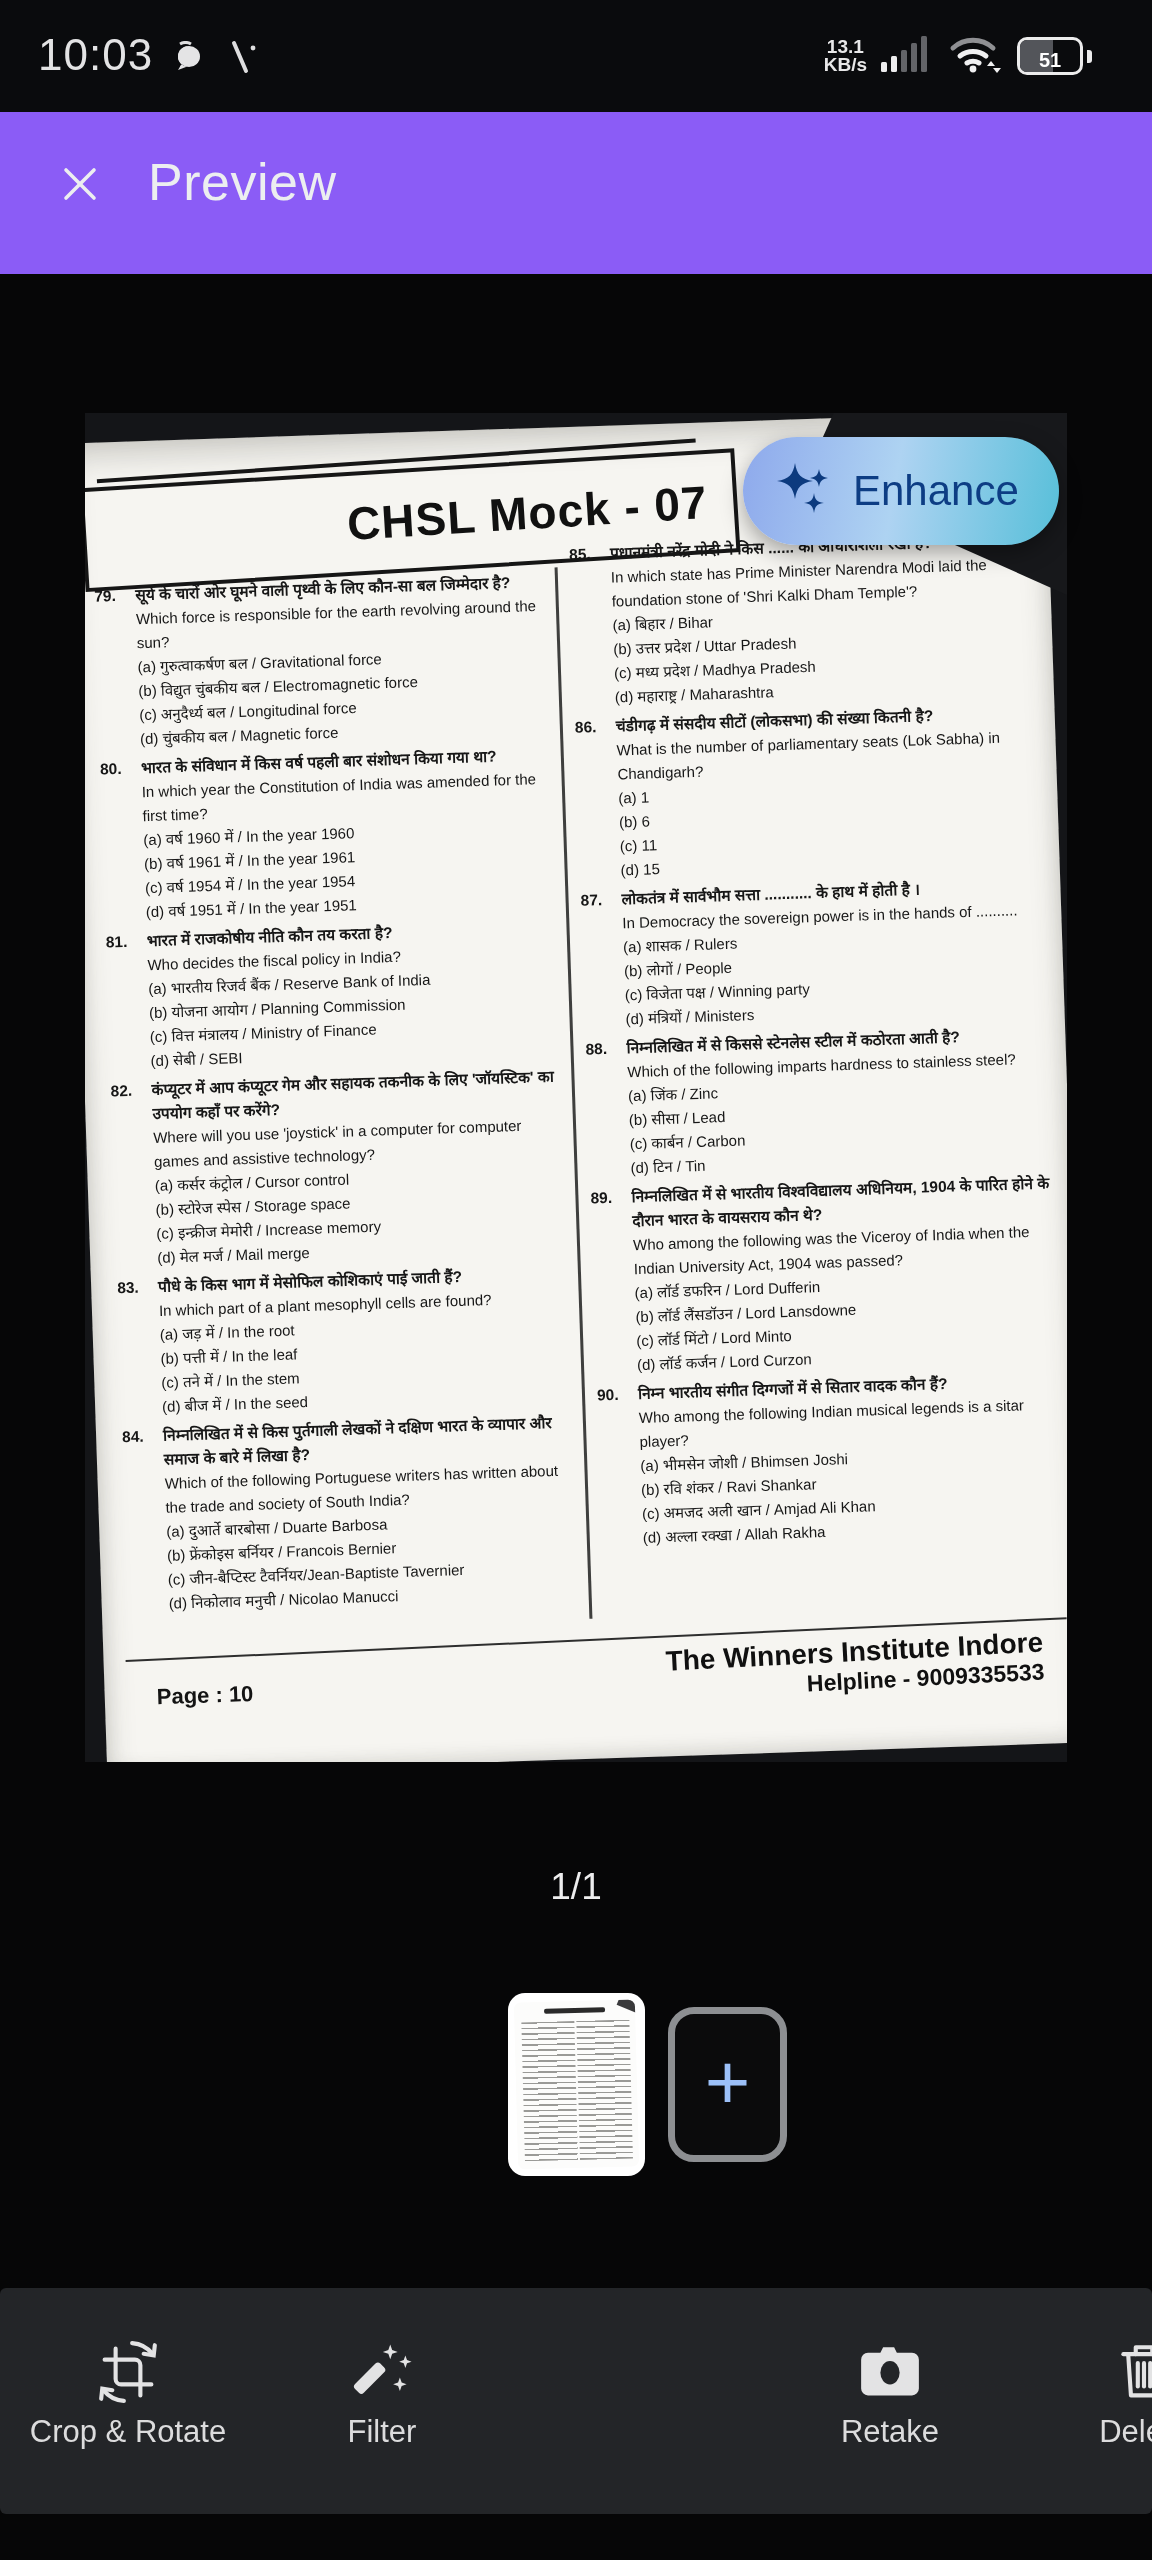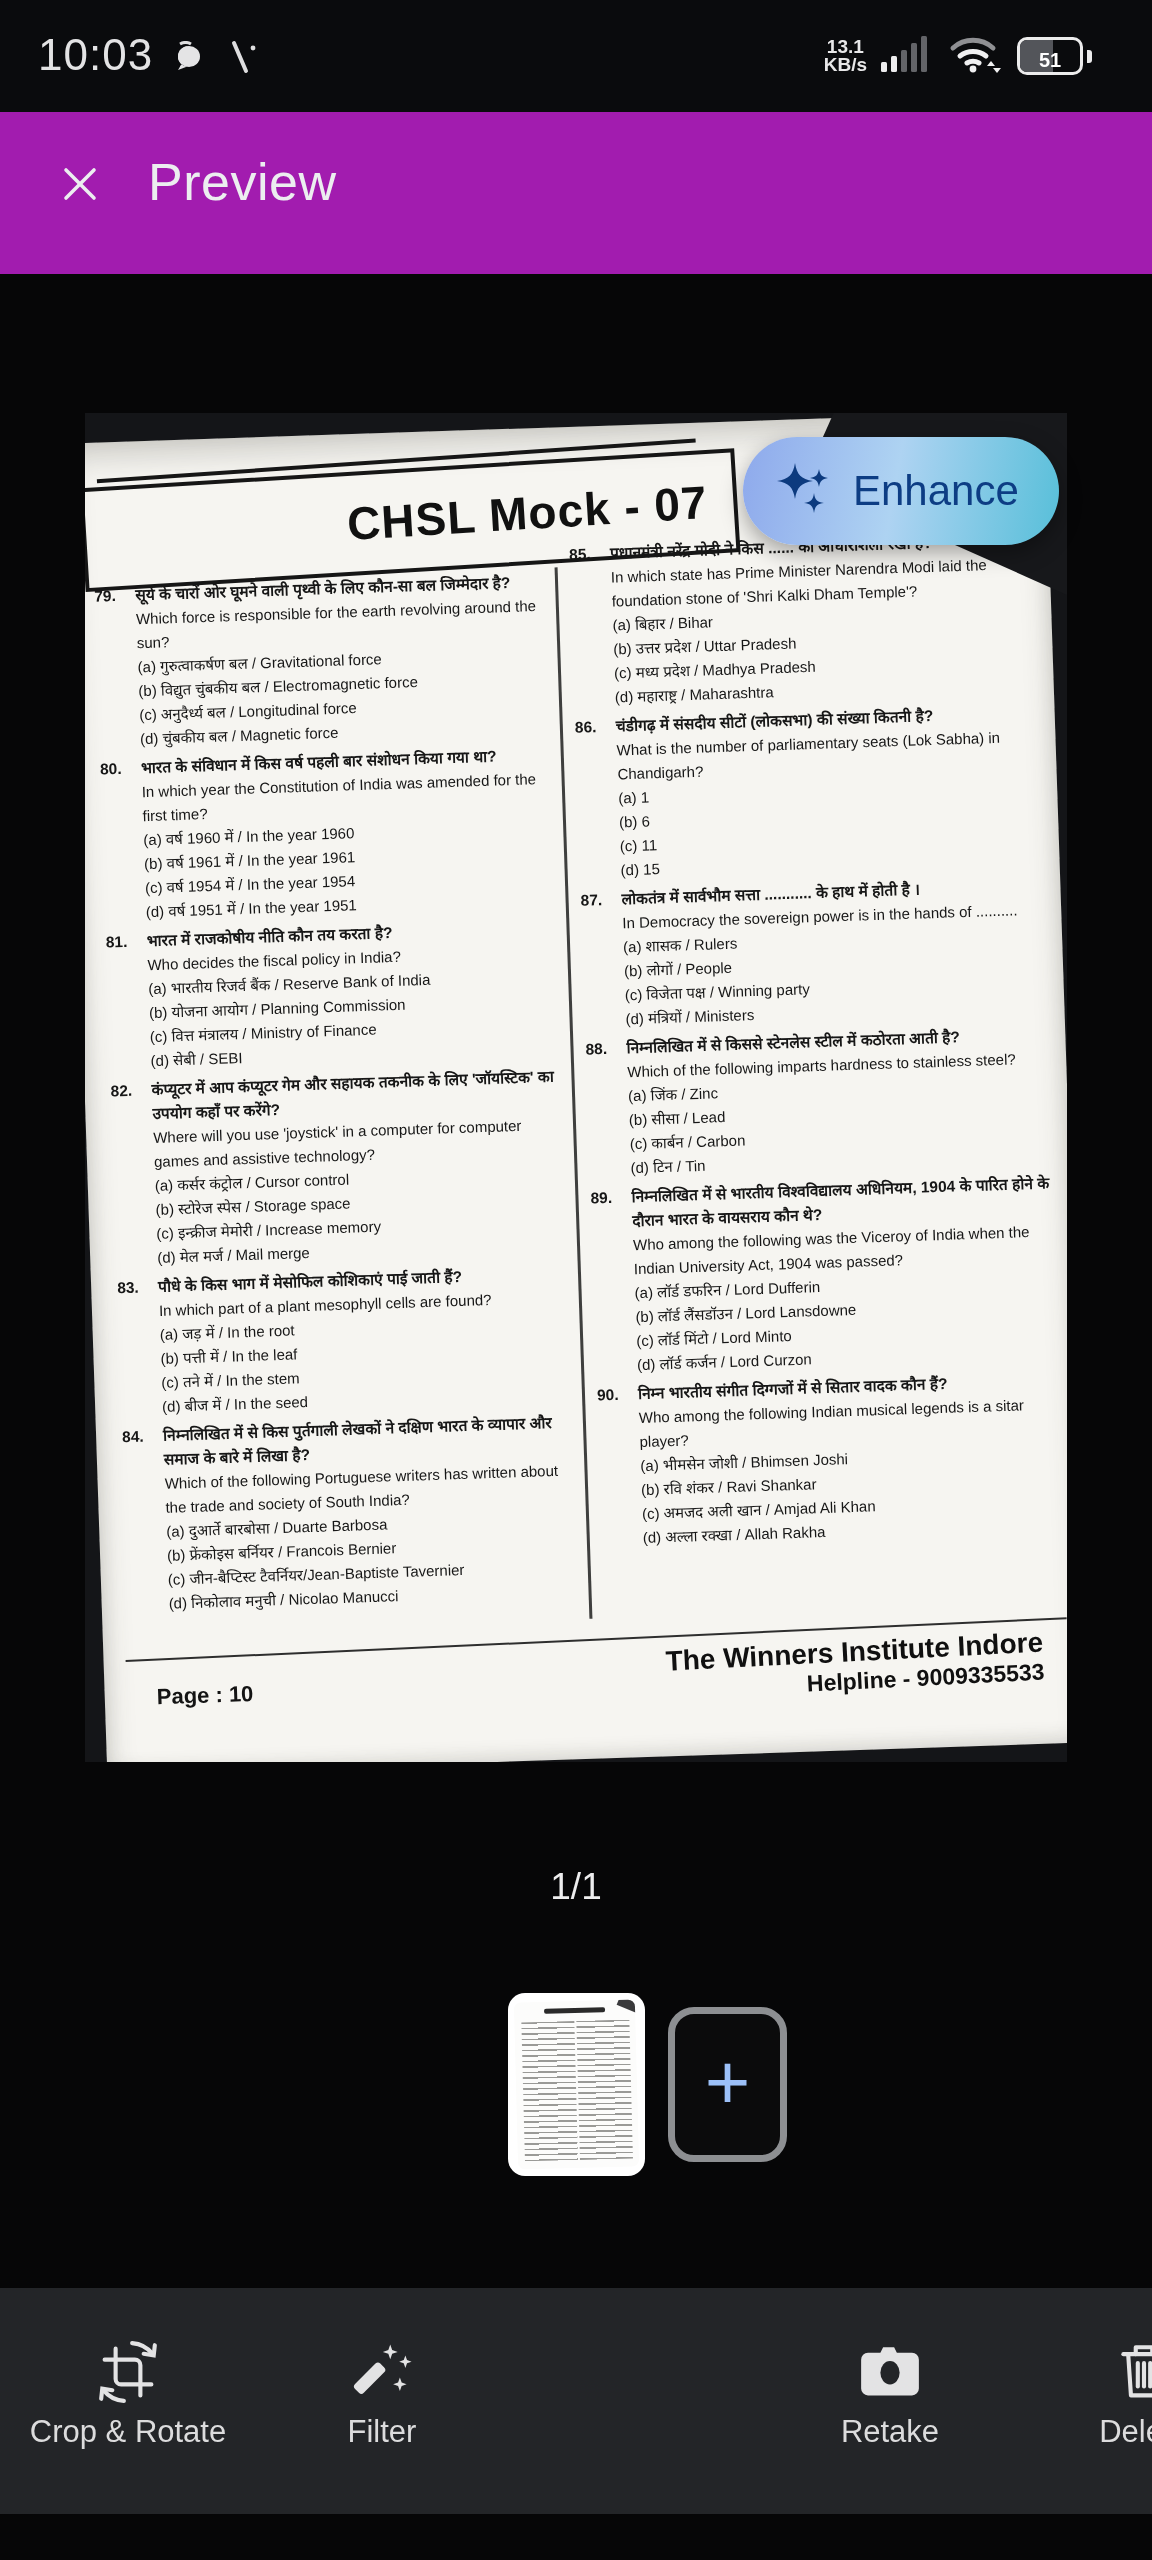--- a/index.html
+++ b/index.html
@@ -12,21 +12,21 @@
   .sb-left-icons{position:absolute;left:172px;top:40px;display:flex;gap:22px;align-items:center;}
   .sb-right{position:absolute;right:60px;top:34px;display:flex;gap:14px;align-items:center;}
   .netspeed{color:#e8e8e9;font-size:19px;font-weight:700;line-height:18px;text-align:center;}
   .battery{position:relative;width:60px;height:32px;border:3px solid #ececec;border-radius:10px;
            display:flex;align-items:flex-end;justify-content:center;background:#0a0b0d;overflow:hidden;}
   .battery .fill{position:absolute;left:0;top:0;bottom:0;width:55%;background:#53555a;}
   .battery .pct{position:relative;font-size:20px;font-weight:700;color:#fff;}
   .battery-nub{width:5px;height:13px;background:#ececec;border-radius:0 3px 3px 0;margin-left:-10px;}
 
   
-  .header{position:absolute;left:0;top:112px;width:1152px;height:162px;background:#a21caf;}
+  .header{position:absolute;left:0;top:112px;width:1152px;height:162px;background:#8b5cf6;}
   .close-btn{position:absolute;left:52px;top:44px;width:56px;height:56px;display:flex;align-items:center;justify-content:center;}
   .header-title{position:absolute;left:148px;top:40px;font-size:52px;font-weight:400;color:#eceef0;letter-spacing:.5px;}
   .done-btn{position:absolute;left:868px;top:21px;width:252px;height:114px;border-radius:57px;
             background:var(--done-bg,#b5c8f8);display:flex;align-items:center;justify-content:center;}
   .done-btn span{font-size:46px;font-weight:500;color:var(--done-text,#17357c);}
 
   
   .photo{position:absolute;left:85px;top:413px;width:982px;height:1349px;background:#141518;overflow:hidden;}
   .corner-wedge{position:absolute;right:-90px;top:-40px;width:330px;height:180px;background:#17181b;
                 transform:rotate(24deg);z-index:3;}
@@ -72,21 +72,21 @@
   .thumb-title{position:absolute;left:25%;top:7px;width:50%;height:5px;background:#2a2a2a;border-radius:2px;}
   .thumb-colL,.thumb-colR{position:absolute;top:20px;bottom:8px;width:44%;
          background:repeating-linear-gradient(to bottom,#9a9a97 0 1.5px,transparent 1.5px 5.5px);}
   .thumb-colL{left:6%;} .thumb-colR{right:5%;}
   .thumb-corner{position:absolute;right:-6px;top:-6px;width:22px;height:16px;background:#3a3a3c;transform:rotate(24deg);}
   .add-tile{position:absolute;left:668px;top:2007px;width:119px;height:155px;border:7px solid #8d8f92;
             border-radius:26px;box-sizing:border-box;background:#0b0b0c;display:flex;align-items:center;justify-content:center;}
   .add-tile .plus{font-size:78px;font-weight:200;color:var(--accent,#9cc0f8);line-height:1;margin-top:-6px;}
 
   
-  .toolbar{position:absolute;left:0;top:2288px;width:1152px;height:226px;background:#232528;}
+  .toolbar{position:absolute;left:0;top:2288px;width:1152px;height:226px;background:#232528;border-radius:6px;}
   .tool{position:absolute;top:0;width:240px;height:226px;text-align:center;}
   .tool .ticon{margin-top:44px;height:80px;display:flex;align-items:center;justify-content:center;}
   .tool .tlabel{margin-top:2px;font-size:31px;font-weight:400;color:#dcdcdd;white-space:nowrap;}
   .gesture-zone{position:absolute;left:0;top:2514px;width:1152px;height:46px;background:#060607;}
 </style>
 </head>
 <body>
 
 <div class="statusbar">
   <div class="clock">10:03</div>

